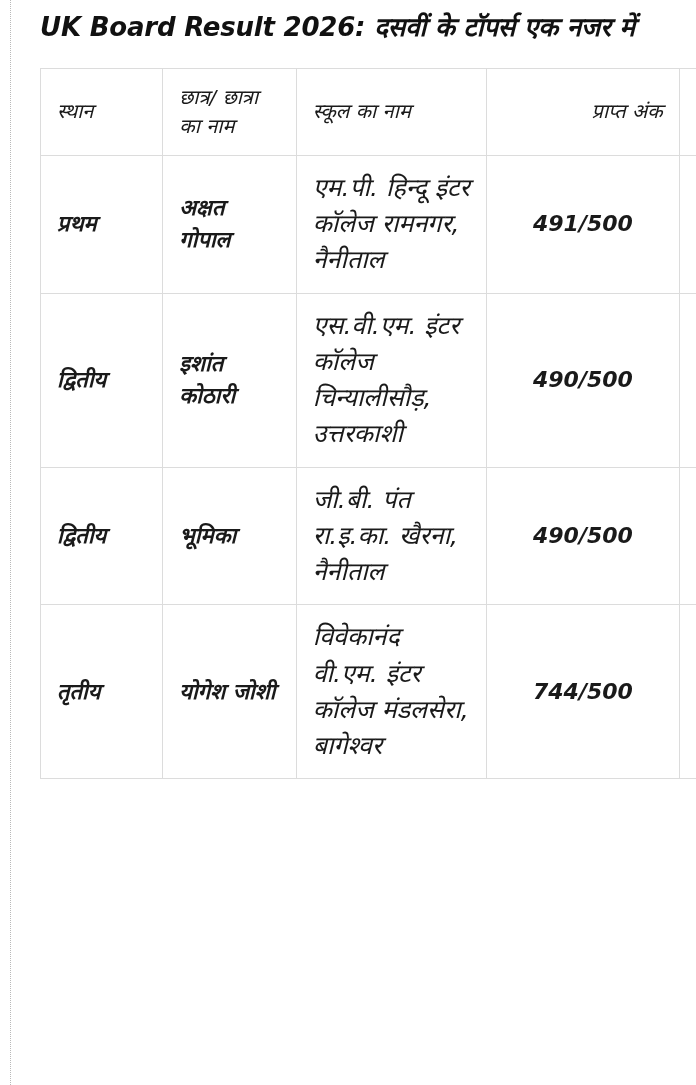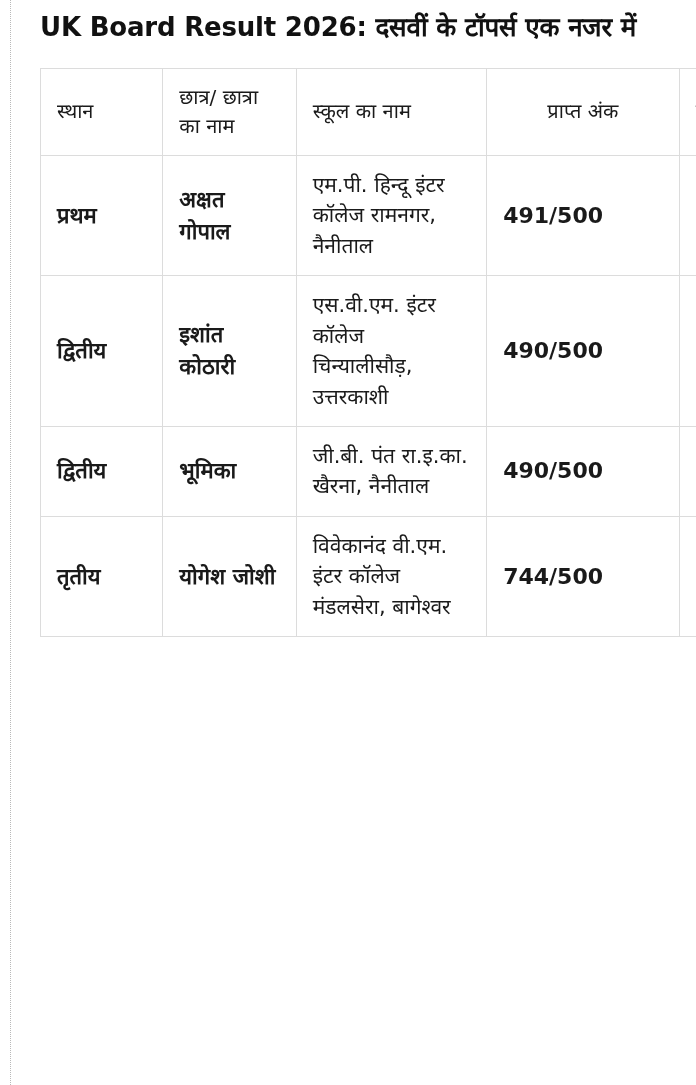--- a/index.html
+++ b/index.html
@@ -14,20 +14,21 @@
     color: #1a1a1a;
     overflow: hidden;
     position: relative;
   }
   .page {
     position: relative;
     width: 696px;
     height: 1085px;
     box-sizing: border-box;
     padding: 0 0 0 0;
+    font-style: italic;
   }
   
   .left-rail {
     position: absolute;
     left: 10px;
     top: 0;
     bottom: 0;
     width: 0;
     border-left: 1px dotted #b9b9b9;
   }
@@ -78,31 +79,32 @@
   .col-school { width: 190px; }
   .col-marks  { width: 192px; }
   .col-extra  { width: 120px; }
 
   tbody td {
     font-weight: bold;
     font-size: 22px;
   }
   tbody td.school-cell {
     font-weight: normal;
-    font-size: 21px;
+    font-size: 25px;
   }
   tbody td.marks-cell {
     font-weight: bold;
+    text-align: center;
   }
   tbody td.extra-cell {
     font-weight: bold;
     text-align: center;
   }
   thead th.marks-head {
-    text-align: center;
+    text-align: right;
     margin-top: 32px;
   }
 </style>
 </head>
 <body>
 
 <div class="page">
   <div class="left-rail"></div>
 
   <div class="content">

